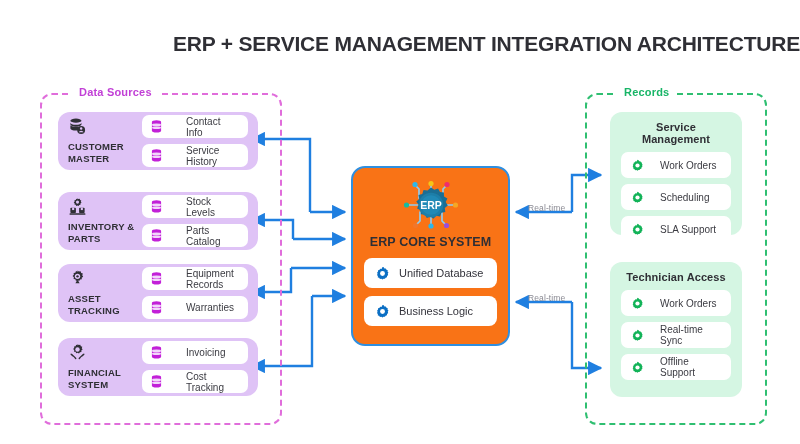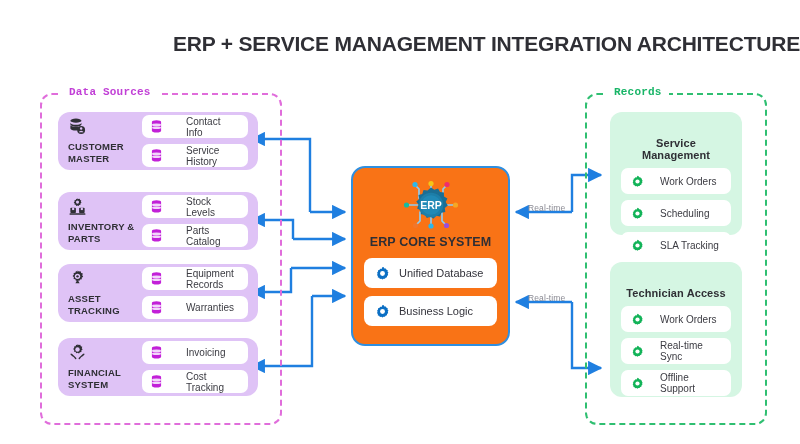--- a/index.html
+++ b/index.html
@@ -17,24 +17,24 @@
     position:absolute;left:0;top:32px;width:800px;
     text-align:right;
     font-size:21px;font-weight:bold;letter-spacing:-0.2px;
     color:#2f2f35;
   }
 
   
   .group{position:absolute;border-radius:12px;border:2px dashed #e06ddb;}
   .group.green{border-color:#2fbf71;}
   .group-label{
-    position:absolute;top:-9px;left:20px;
+    position:absolute;top:-9px;left:30px;
     background:#ffffff;padding:0 7px;
     font-size:11px;font-weight:bold;color:#c13fd6;
-    letter-spacing:.2px;white-space:nowrap;font-family:Liberation Mono, monospace;
+    letter-spacing:.2px;white-space:nowrap;
   }
   .group.green .group-label{color:#18b567;}
 
   
   .src-card{
     position:absolute;
     background:#dfc3f6;border-radius:12px;
     display:flex;align-items:center;
     box-sizing:border-box;padding:0 10px;
   }
@@ -69,21 +69,21 @@
   .erp-chip{
     width:133px;height:30px;background:#fff;border-radius:8px;
     display:flex;align-items:center;gap:9px;padding:4px 11px;
     box-sizing:border-box;font-size:11px;color:#33333b;
     margin-bottom:8px;
   }
 
   
   .mod-card{
     position:absolute;background:#d5f6e3;border-radius:12px;
-    box-sizing:border-box;padding:25px 11px;
+    box-sizing:border-box;padding:9px 11px;
   }
   .mod-title{
     font-size:11px;font-weight:bold;color:#2f2f35;
     text-align:center;margin-bottom:7px;letter-spacing:.1px;
   }
   .mod-chip{
     background:#ffffff;border-radius:7px;height:26px;
     display:flex;align-items:center;gap:16px;padding:0 10px;
     font-size:10px;color:#3b3b42;margin-bottom:6px;
   }
@@ -343,21 +343,21 @@
         <path d="M12 1.6l2.1.5.9 2 2.2-.1 1.2 1.8 2 .9-.4 2.2 1.5 1.6-1.1 1.9.7 2.1-1.8 1.3-.2 2.2-2.1.6-1.2 1.9-2.2-.3-1.6 1.4-1.9-1.1-2.2.2-1.3-1.8-2.1-.6.1-2.2-1.5-1.6 1-1.9-.7-2.1L4.7 9l.2-2.2L7 6.2l1.2-1.9 2.2.3z" fill="#12b358"></path>
         <circle cx="12" cy="12" r="3.9" fill="#ffffff"></circle>
       </svg>
       <span>Scheduling</span>
     </div>
     <div class="mod-chip">
       <svg class="ico" width="13" height="13" viewBox="0 0 24 24">
         <path d="M12 1.6l2.1.5.9 2 2.2-.1 1.2 1.8 2 .9-.4 2.2 1.5 1.6-1.1 1.9.7 2.1-1.8 1.3-.2 2.2-2.1.6-1.2 1.9-2.2-.3-1.6 1.4-1.9-1.1-2.2.2-1.3-1.8-2.1-.6.1-2.2-1.5-1.6 1-1.9-.7-2.1L4.7 9l.2-2.2L7 6.2l1.2-1.9 2.2.3z" fill="#12b358"></path>
         <circle cx="12" cy="12" r="3.9" fill="#ffffff"></circle>
       </svg>
-      <span>SLA Tracking</span>
+      <span>SLA Support</span>
     </div>
   </div>
 
   <div class="mod-card" style="left:610px;top:262px;width:132px;height:135px;">
     <div class="mod-title">Technician Access</div>
     <div class="mod-chip">
       <svg class="ico" width="13" height="13" viewBox="0 0 24 24">
         <path d="M12 1.6l2.1.5.9 2 2.2-.1 1.2 1.8 2 .9-.4 2.2 1.5 1.6-1.1 1.9.7 2.1-1.8 1.3-.2 2.2-2.1.6-1.2 1.9-2.2-.3-1.6 1.4-1.9-1.1-2.2.2-1.3-1.8-2.1-.6.1-2.2-1.5-1.6 1-1.9-.7-2.1L4.7 9l.2-2.2L7 6.2l1.2-1.9 2.2.3z" fill="#12b358"></path>
         <circle cx="12" cy="12" r="3.9" fill="#ffffff"></circle>
       </svg>

